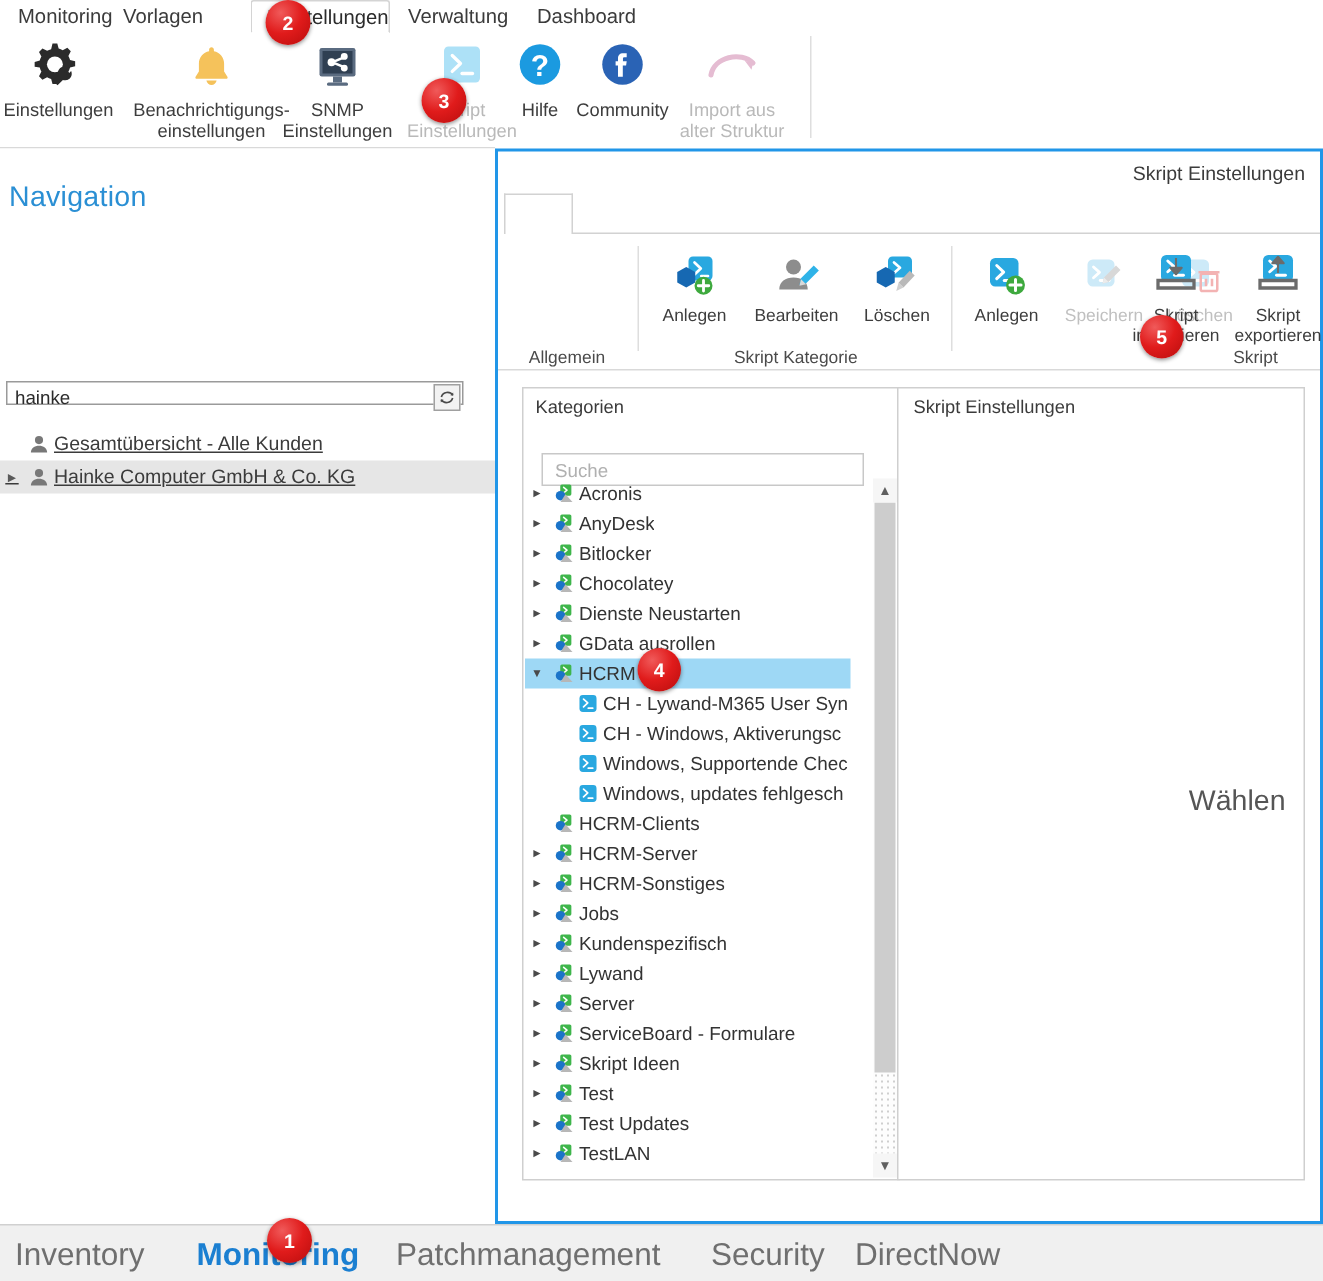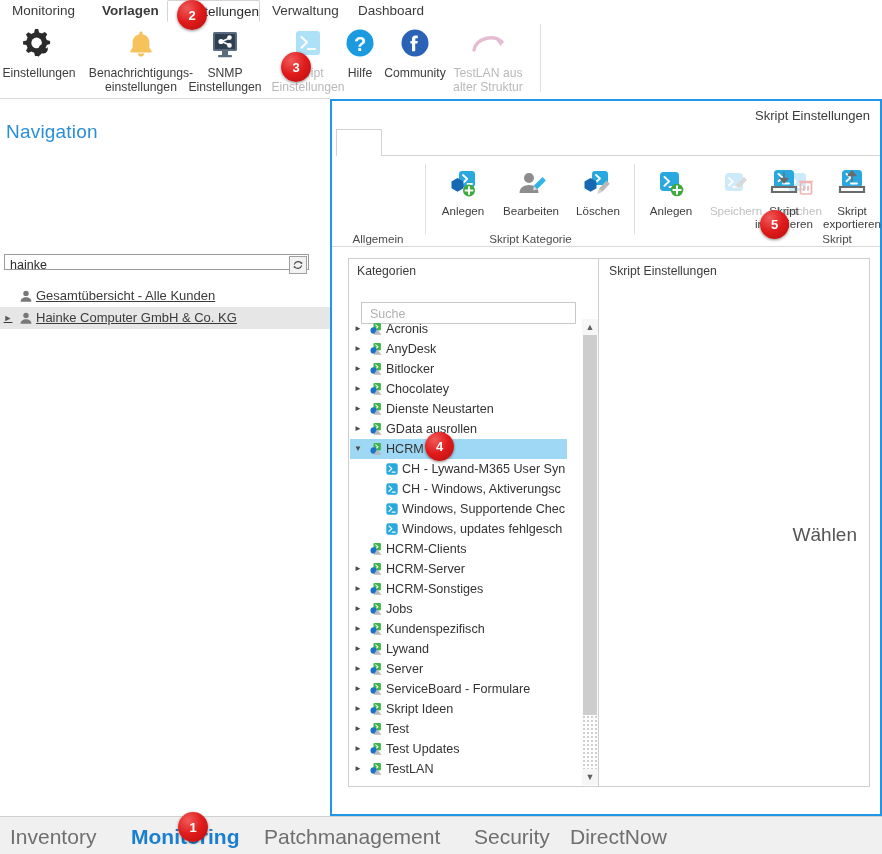--- a/index.html
+++ b/index.html
@@ -128,21 +128,21 @@
   }
 </style>
 </head>
 <body>
 
 <div class="app">
 
   <div class="ribbon">
     <div class="ribbon-tabs">
       <div class="rtab" style="left:2px;">Monitoring</div>
-      <div class="rtab" style="left:92px;font-weight:bold;">Vorlagen</div>
+      <div class="rtab" style="left:72px;">Vorlagen</div>
       <div class="rtab active" style="left:167px;width:93px;">Einstellungen</div>
       <div class="rtab" style="left:262px;">Verwaltung</div>
       <div class="rtab" style="left:348px;">Dashboard</div>
     </div>
 
     <div class="ribbon-body">
 
       <div class="rbtn" style="left:-4px;top:3px;">
         <div class="ico">
           <svg width="40" height="38" viewBox="0 0 40 38">
@@ -218,21 +218,21 @@
         <div class="lbl">Community</div>
       </div>
 
       <div class="rbtn disabled" style="left:443px;top:3px;width:90px;">
         <div class="ico">
           <svg width="44" height="38" viewBox="0 0 44 38">
             <path d="M8 24 C10 12, 28 8, 36 16" fill="none" stroke="#e5bcd2" stroke-width="3.4" stroke-linecap="round"></path>
             <path d="M36 16 l-5.5-1.5 4.5 6z" fill="#e5bcd2"></path>
           </svg>
         </div>
-        <div class="lbl">TestLAN aus
+        <div class="lbl">Import aus
 alter Struktur</div>
       </div>
 
       <div class="ribbon-sep" style="left:540px;top:2px;height:68px;"></div>
 
       <div class="rgroup-label" style="left:190px;top:78px;width:140px;">Einstellungen</div>
     </div>
     <div style="position:absolute;left:0;top:98px;width:330px;height:1px;background:#d9d9d9;"></div>
   </div>
 

